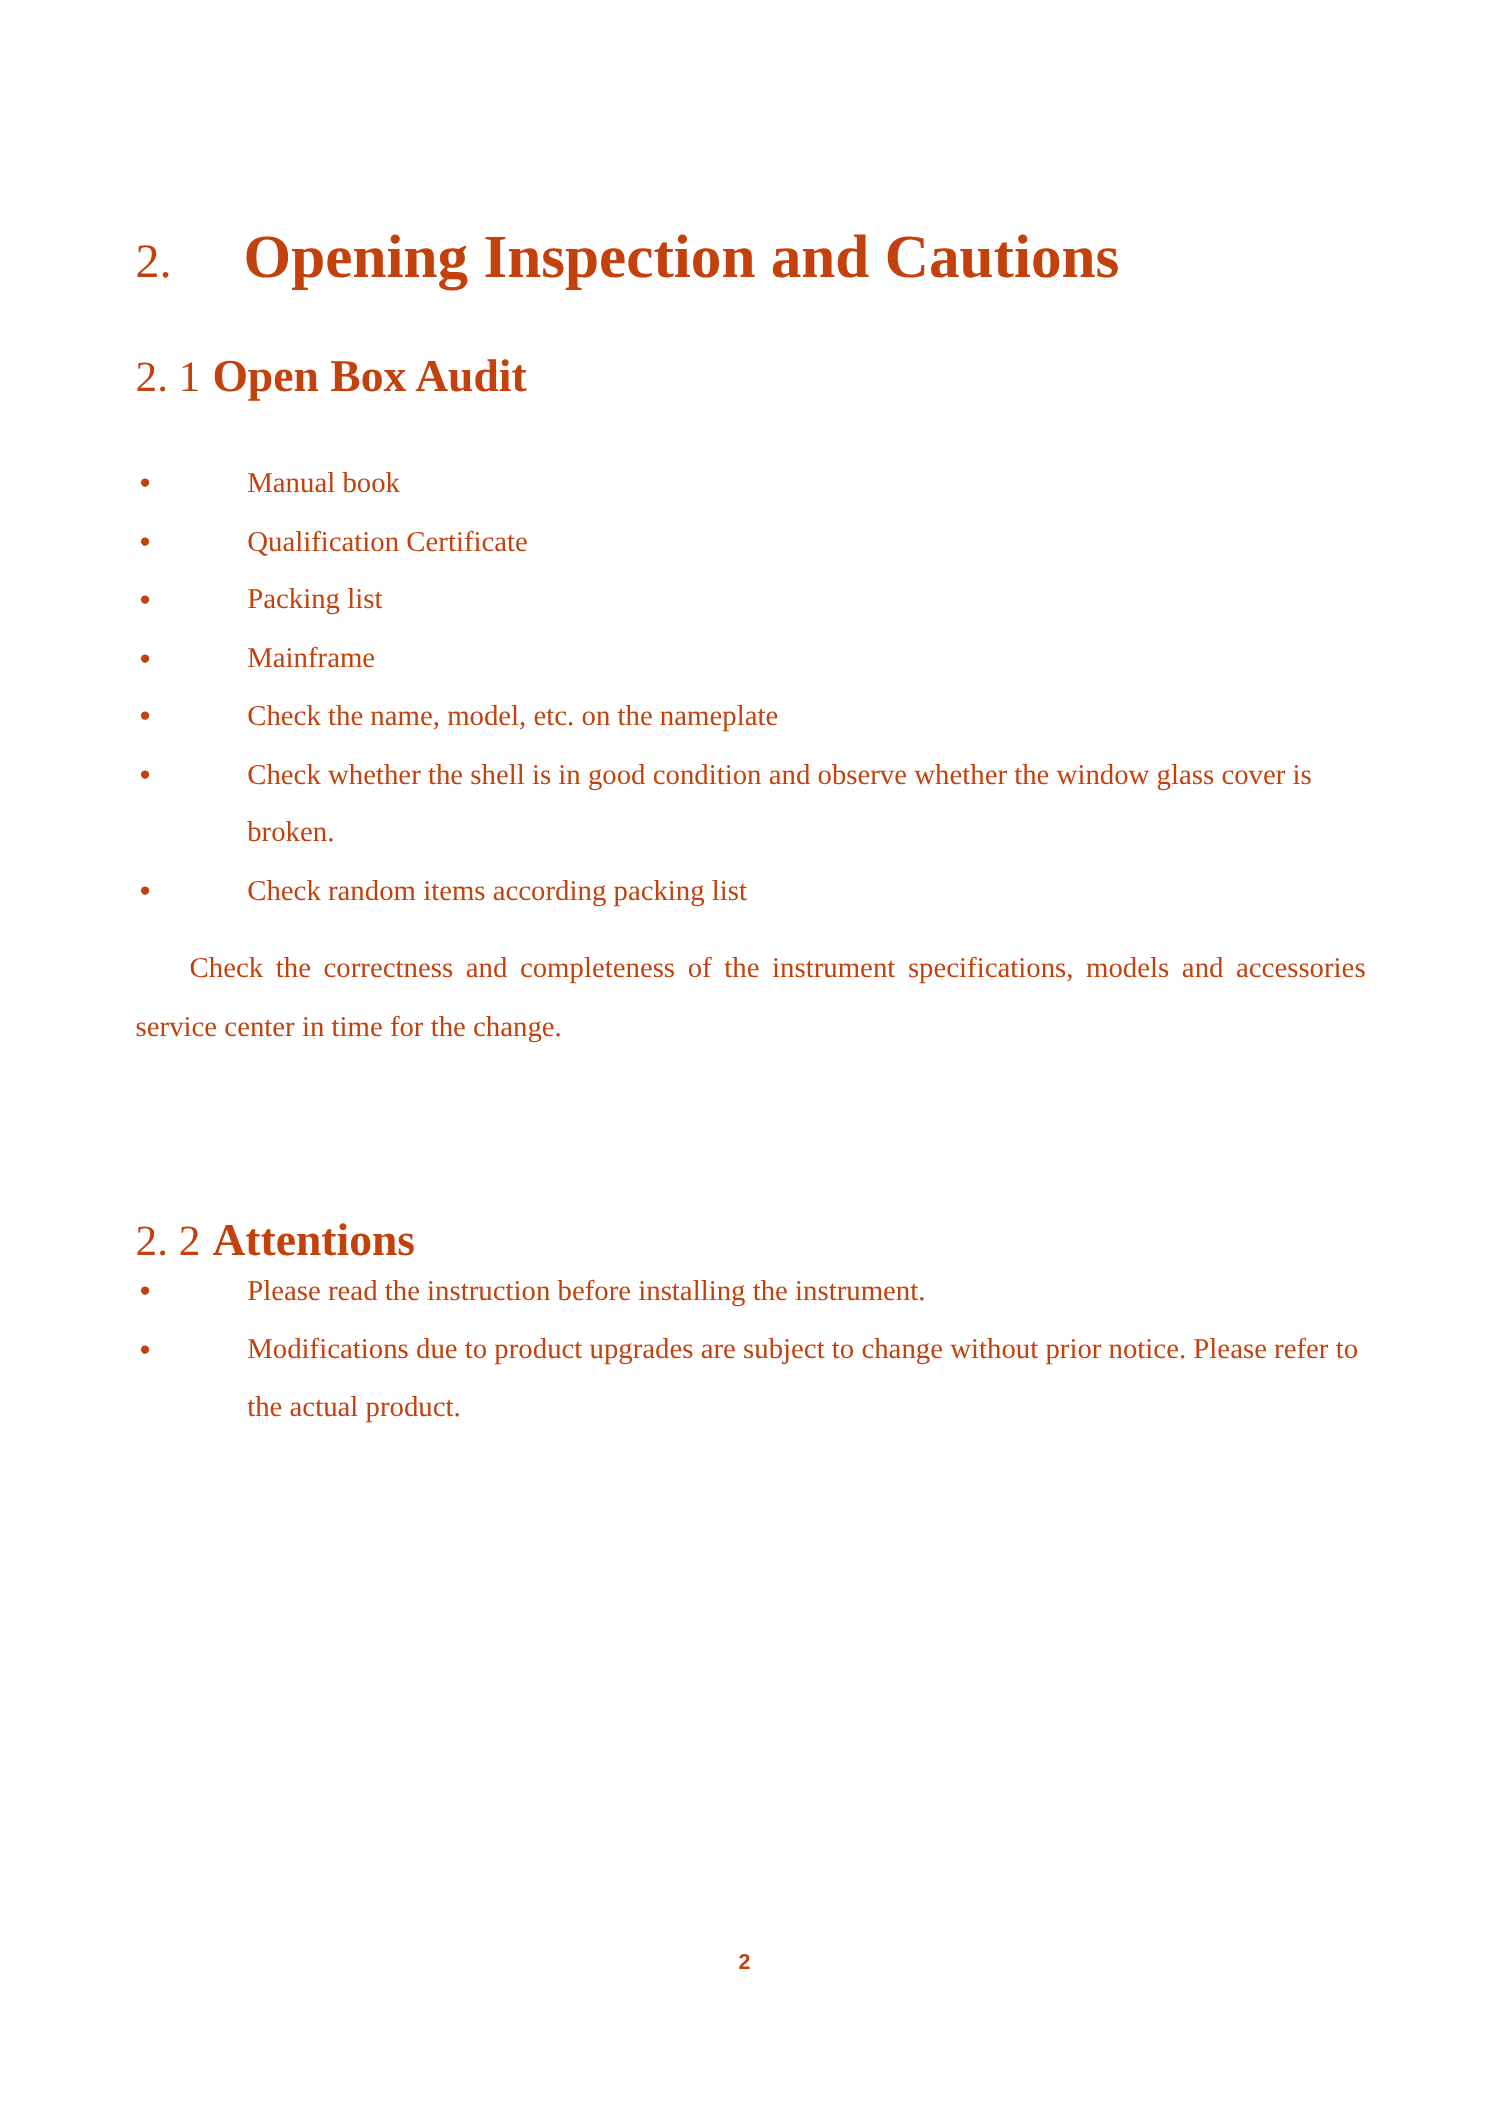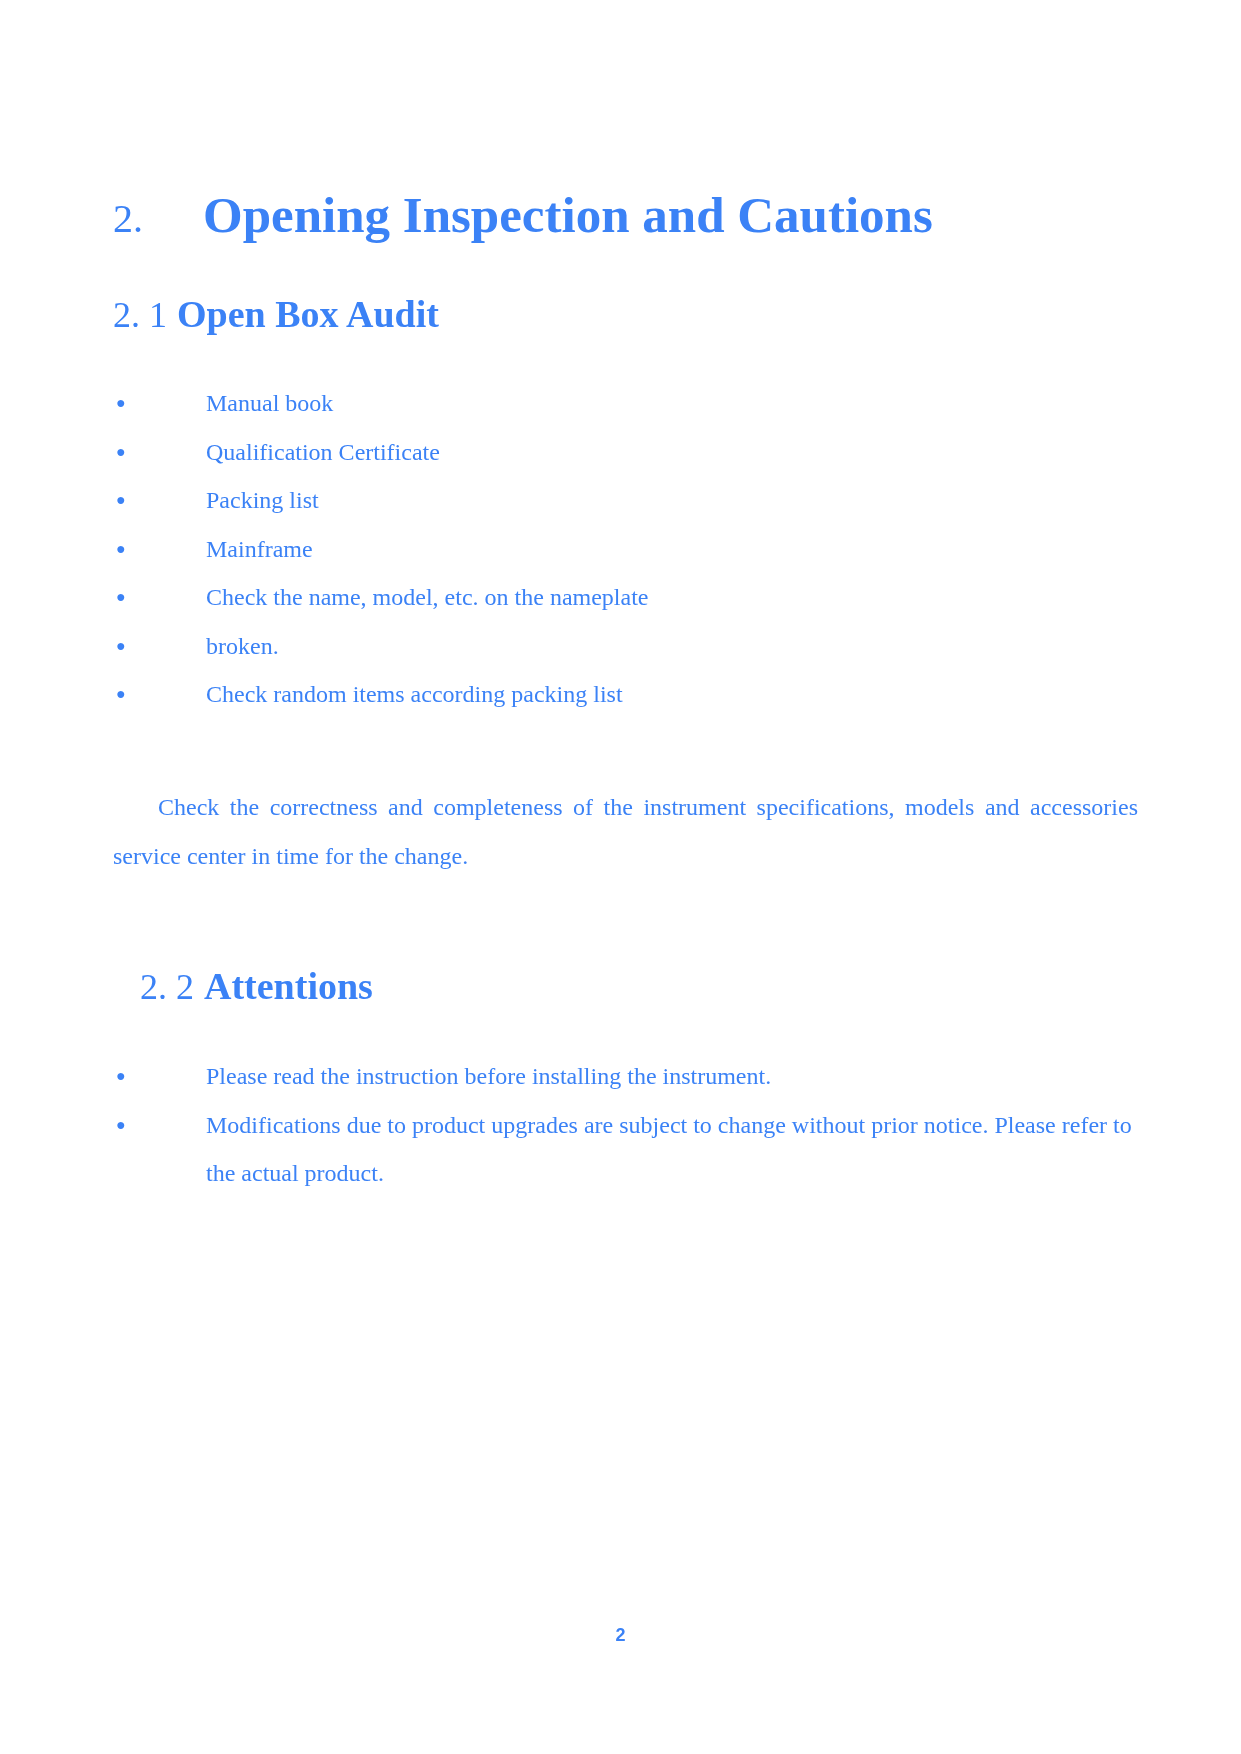--- a/index.html
+++ b/index.html
@@ -1,42 +1,42 @@
 <!DOCTYPE html>
 <html><head>
 <meta charset="utf-8">
 <style>
   html,body{margin:0;padding:0;background:#ffffff;}
   .page{
     position:relative;
     width:1241px;
     height:1754px;
     background:#ffffff;
-    color:#3b82f6;
+    color:#c2410c;
     font-family:"Liberation Serif","DejaVu Serif",serif;
     overflow:hidden;
   }
   
   .h1{
     position:absolute; left:113px; top:185px;
     font-size:51px; line-height:60px; font-weight:bold;
     white-space:nowrap;
   }
   .h1-num{
     display:inline-block; width:90px;
     font-size:40px; font-weight:normal;
   }
   
   .h2{
     position:absolute; left:113px;
     font-size:38px; line-height:48px; font-weight:bold;
     white-space:nowrap;
   }
   .h2-a{ top:290px; }
-  .h2-b{ top:962px;margin-left:27px; }
+  .h2-b{ top:1010px; }
   .h2-num{
     display:inline-block; width:64px;
     font-size:36px; font-weight:normal;
   }
   
   .list{
     position:absolute; left:113px; right:103px;
     margin:0; padding:0; list-style:none;
     font-size:24px; line-height:48.5px;
   }
@@ -104,20 +104,21 @@
     </li>
     <li class="li">
       <span class="bullet">●</span>
       <div class="li-text">
           <div class="line">Check the name, model, etc. on the nameplate</div>
         </div>
     </li>
     <li class="li">
       <span class="bullet">●</span>
       <div class="li-text">
+        <div class="line">Check whether the shell is in good condition and observe whether the window glass cover is</div>
         <div class="line">broken.</div>
       </div>
     </li>
     <li class="li">
       <span class="bullet">●</span>
       <div class="li-text">
           <div class="line">Check random items according packing list</div>
         </div>
     </li>
   </ul>

